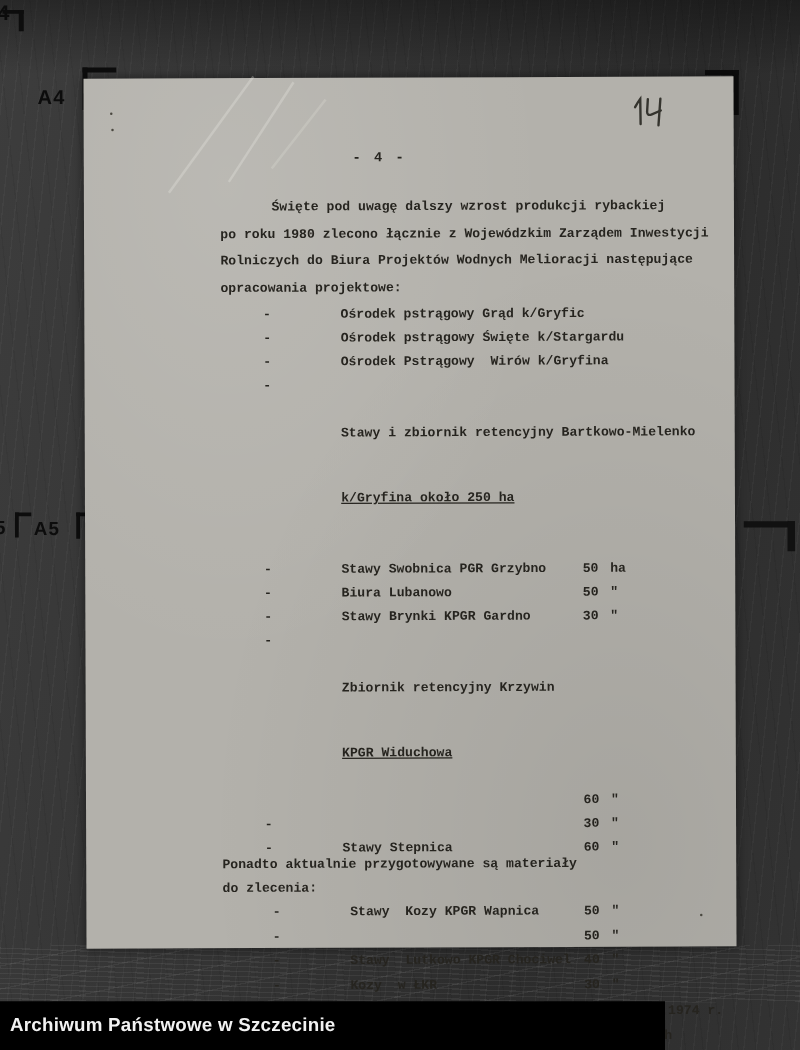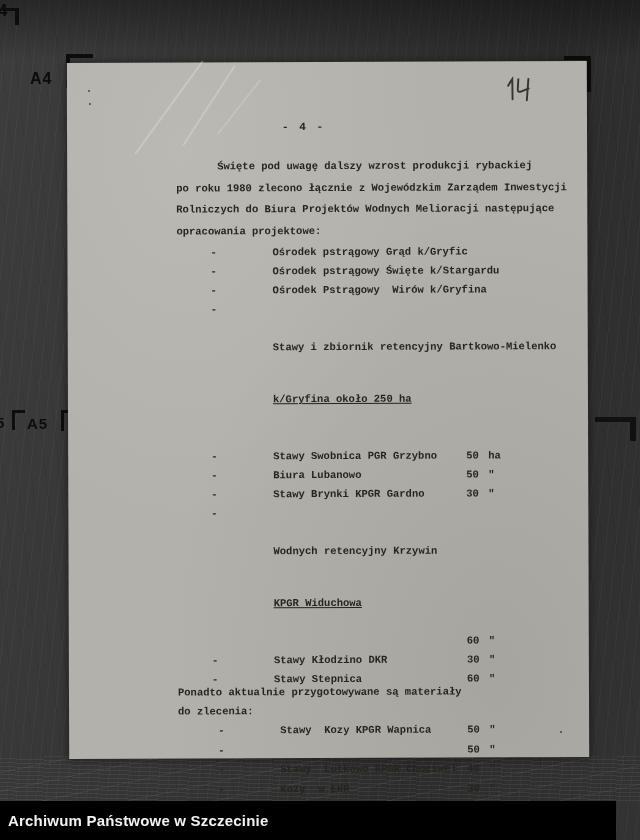--- a/index.html
+++ b/index.html
@@ -60,21 +60,21 @@
   .handwritten{position:absolute;left:502px;top:73px;transform:rotate(-8deg);}
   .scratch{position:absolute;width:1.5px;background:rgba(235,235,228,0.30);pointer-events:none;z-index:4;}
   .s1{left:168px;top:50px;height:115px;transform:rotate(36deg);}
   .s2{left:208px;top:58px;height:95px;transform:rotate(33deg);}
   .s3{left:238px;top:72px;height:70px;transform:rotate(38deg);opacity:.7;}
   .speck{position:absolute;width:2px;height:2px;border-radius:50%;background:#4a4840;z-index:5;}
   .sp1{left:88px;top:90px;}
   .sp2{left:89px;top:103px;}
   .sp3{left:560px;top:731px;}
   .footer{
-    position:absolute;left:0;top:801px;width:616px;height:39px;background:#000;
+    position:absolute;left:0;top:801px;width:532px;height:39px;background:#000;
     display:flex;align-items:center;
   }
   .footer span{
     margin-left:8px;color:#f2f2f2;font-family:"Liberation Sans","DejaVu Sans",sans-serif;
     font-weight:700;font-size:15px;letter-spacing:0.2px;
   }
 </style>
 </head>
 <body>
 
@@ -138,29 +138,28 @@
         </div>
         <div class="row">
           <span class="dash">-</span>
           <span class="txt">Stawy Brynki KPGR Gardno</span>
           <span class="val">30</span>
           <span class="unit">"</span>
         </div>
         <div class="row">
           <span class="dash">-</span>
           <span class="txt">
-            <div>Wodnych retencyjny Krzywin</div>
+            <div>Zbiornik retencyjny Krzywin</div>
             <div class="l2">KPGR Widuchowa</div>
           </span>
           <span class="val">60</span>
           <span class="unit">"</span>
         </div>
         <div class="row">
           <span class="dash">-</span>
-          <span class="txt">Stawy Kłodzino DKR</span>
           <span class="val">30</span>
           <span class="unit">"</span>
         </div>
         <div class="row">
           <span class="dash">-</span>
           <span class="txt">Stawy Stepnica</span>
           <span class="val">60</span>
           <span class="unit">"</span>
         </div>
       </div>

